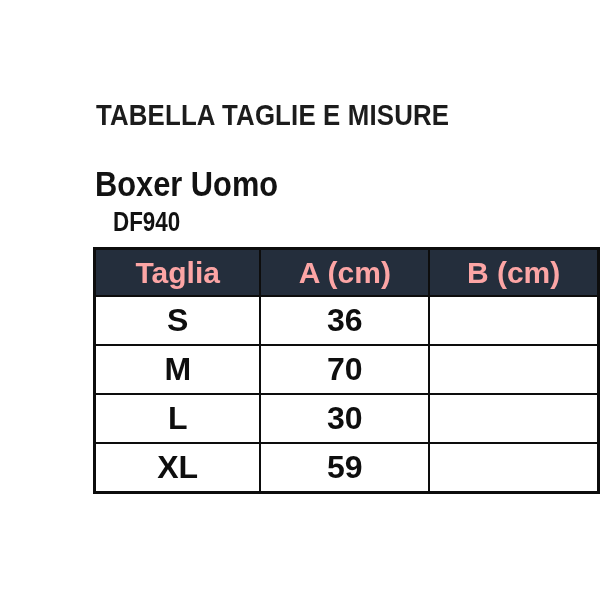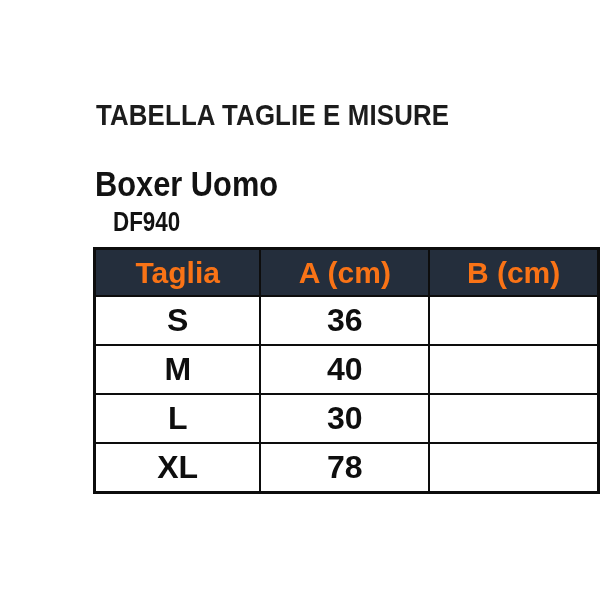--- a/index.html
+++ b/index.html
@@ -52,21 +52,21 @@
     position: absolute;
     left: 93px;
     top: 247px;
     border-collapse: collapse;
     table-layout: fixed;
     border: 3px solid #0d0d0d;
   }
   .size-table col { width: 215px; }
   .size-table th {
     background: #242e3c;
-    color: #f97316;
+    color: #fca5a5;
     font-size: 30px;
     font-weight: 700;
     height: 45px;
     text-align: center;
     vertical-align: middle;
     border: 2px solid #0d0d0d;
     white-space: nowrap;
     overflow: visible;
     padding: 0;
   }
@@ -105,27 +105,27 @@
     </tr>
   </thead>
   <tbody>
     <tr>
       <td>S</td>
       <td>36</td>
       <td></td>
     </tr>
     <tr>
       <td>M</td>
-      <td>40</td>
+      <td>70</td>
       <td></td>
     </tr>
     <tr>
       <td>L</td>
       <td>30</td>
       <td></td>
     </tr>
     <tr>
       <td>XL</td>
-      <td>78</td>
+      <td>59</td>
       <td></td>
     </tr>
   </tbody>
 </table>
 
 </body></html>

